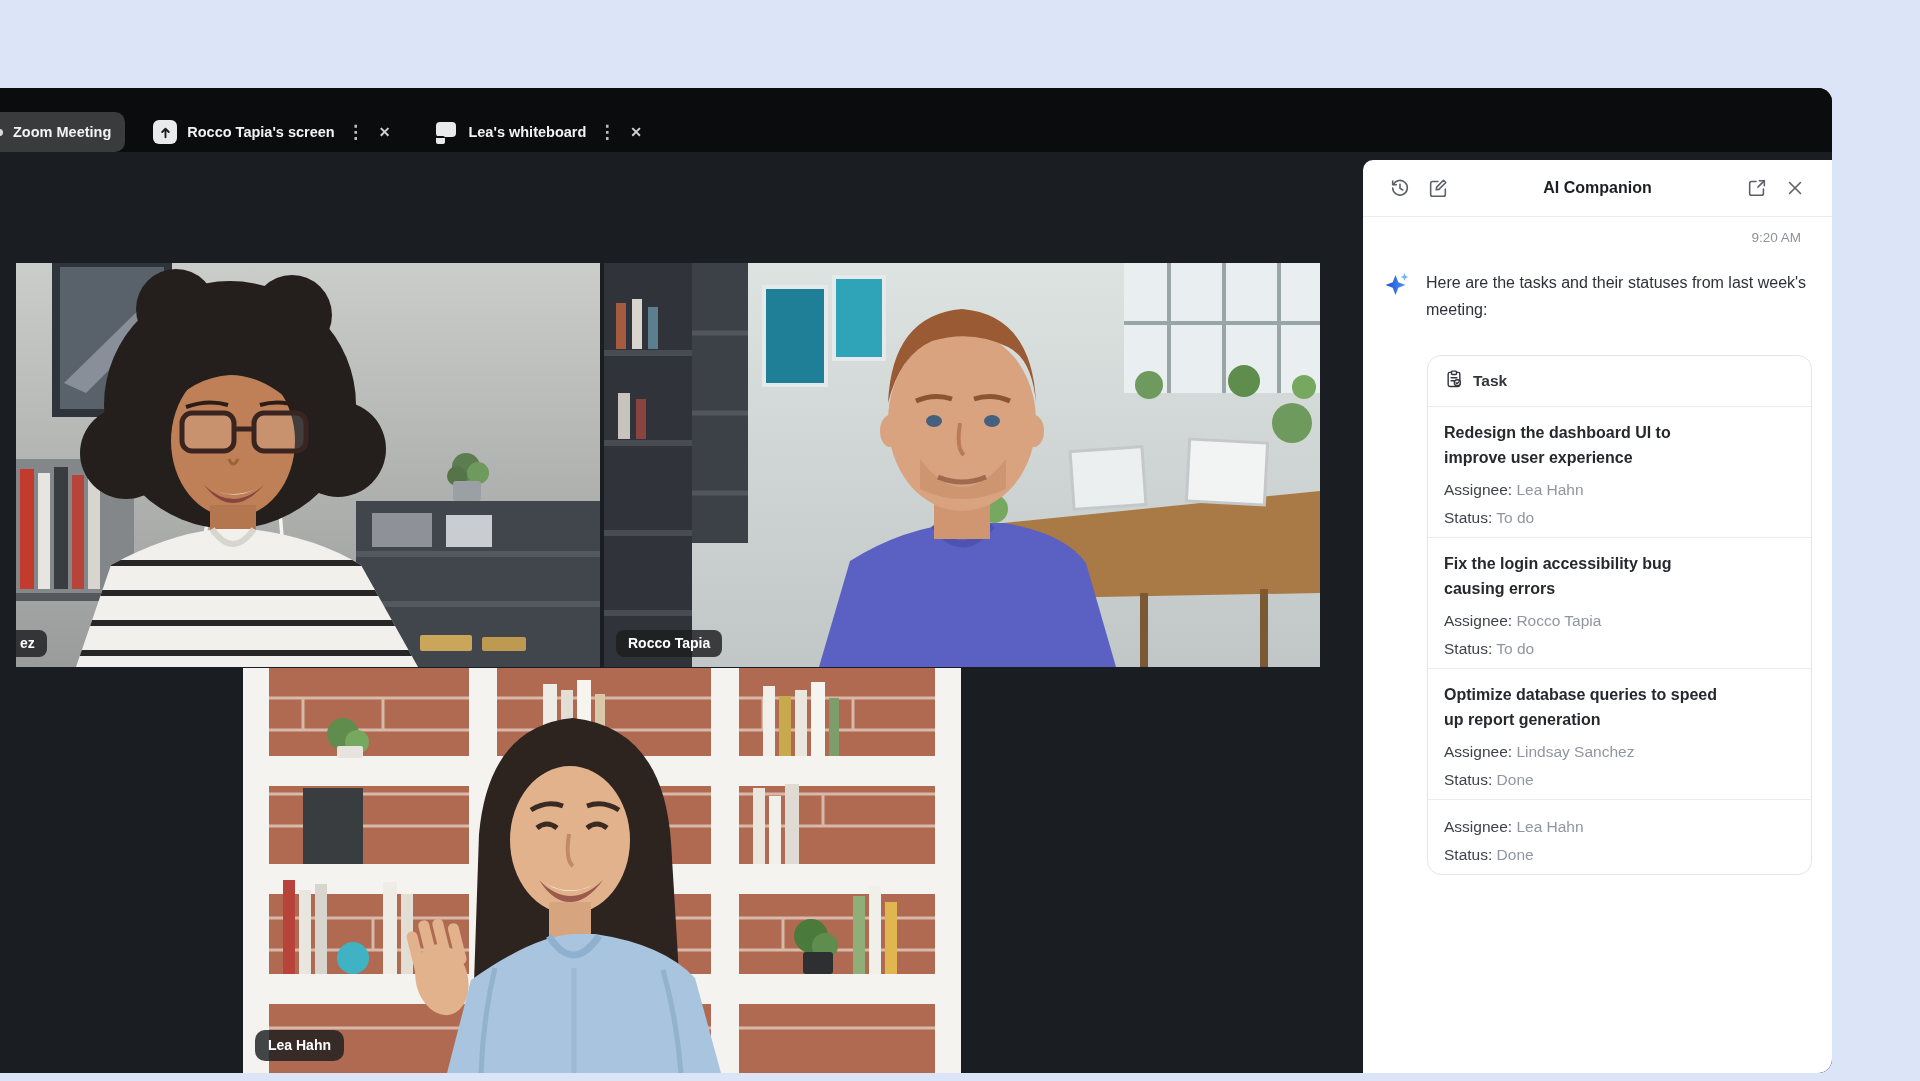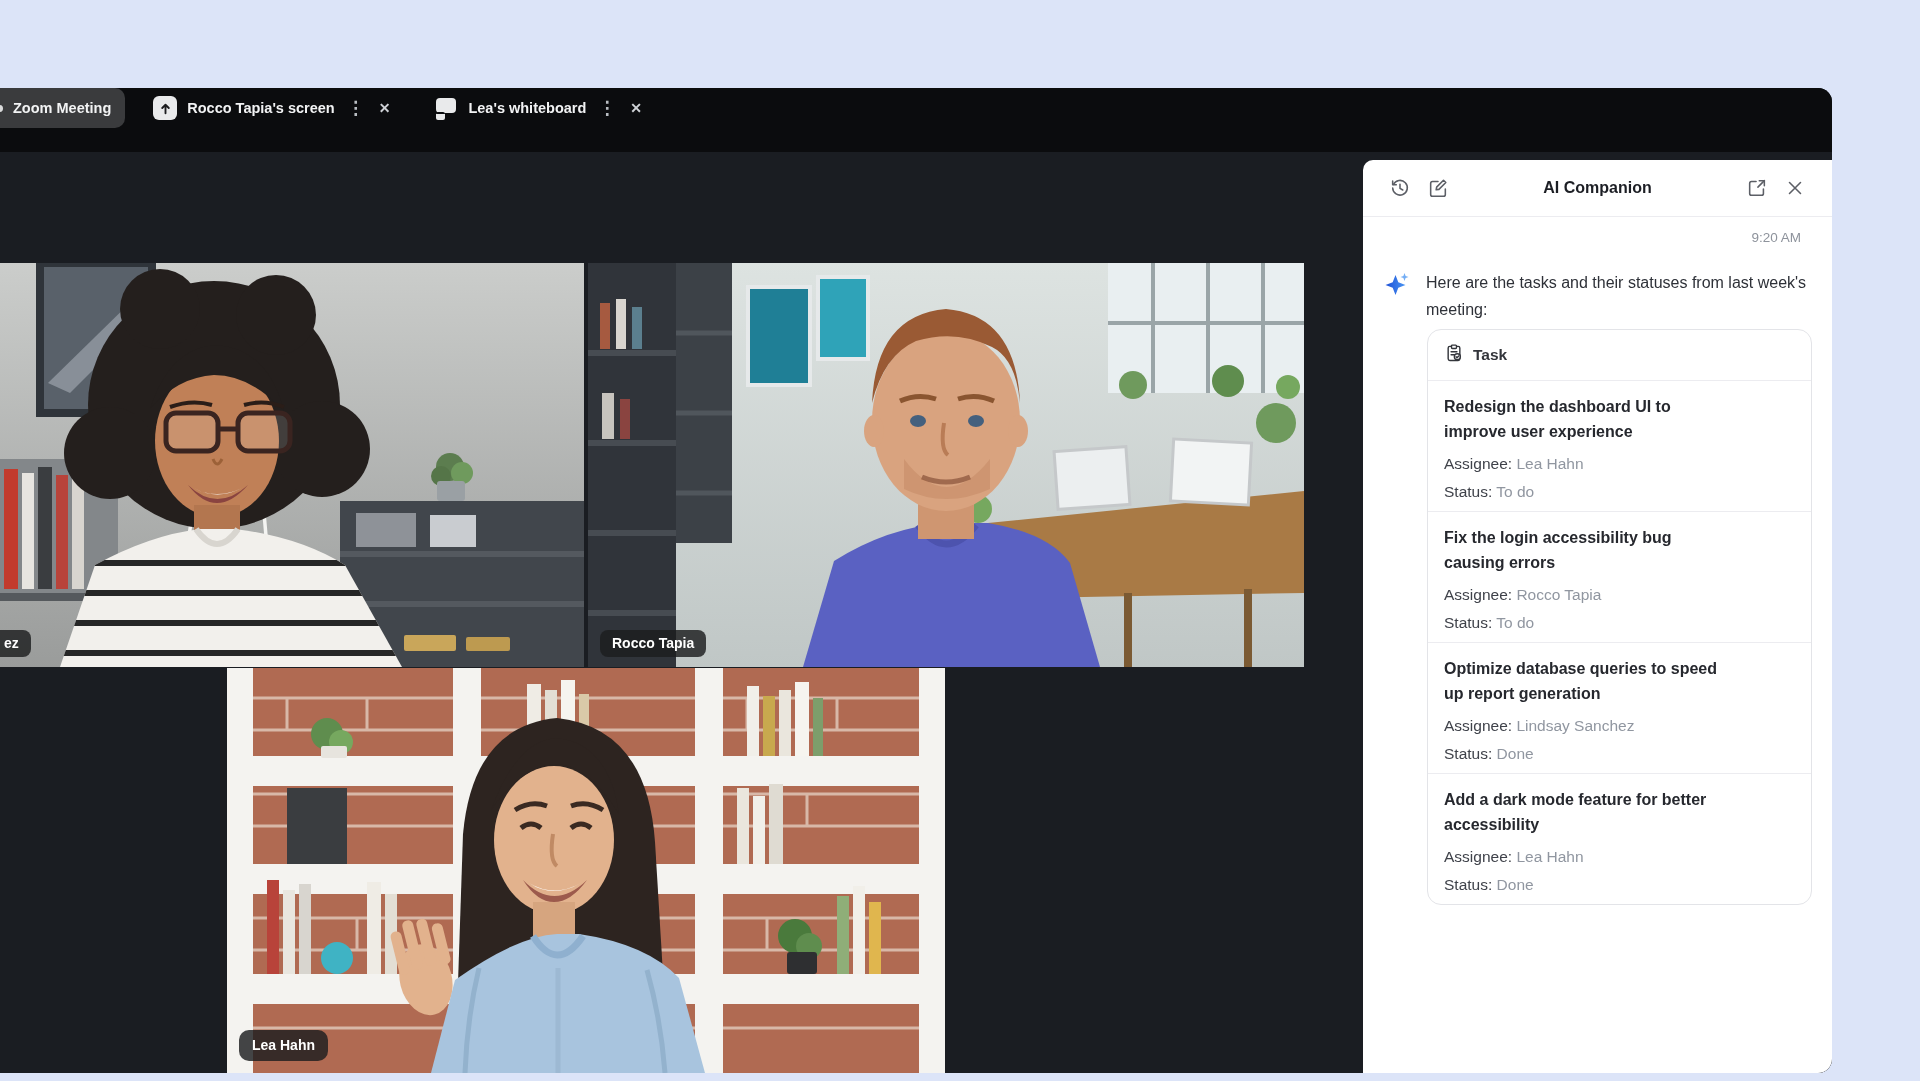--- a/index.html
+++ b/index.html
@@ -9,35 +9,35 @@
     -webkit-font-smoothing:antialiased;
   }
   
   .window{
     position:absolute;left:0;top:88px;width:1832px;height:985px;
     background:#1a1d22;border-radius:0 14px 14px 0;overflow:hidden;
   }
   
   .tabbar{
     position:absolute;left:0;top:0;width:100%;height:64px;
-    background:#0b0c0e;display:flex;align-items:flex-start;gap:14px;
+    background:#0b0c0e;display:flex;align-items:flex-end;gap:14px;
   }
   .tab{display:flex;align-items:center;gap:10px;height:40px;padding:0 14px;
     color:#f2f3f4;font-size:14.5px;font-weight:600;white-space:nowrap;}
   .tab.active{background:#3a3b3d;border-radius:10px;margin-left:-12px;padding-left:20px;font-weight:700;}
   .tab .leaddot{width:7px;height:7px;border-radius:50%;background:#d9dadb;margin-left:-12px;}
   .sqicon{width:24px;height:24px;border-radius:6px;background:#e9eaeb;display:flex;align-items:center;justify-content:center;}
   .wbicon{position:relative;width:24px;height:20px;}
   .wbicon .board{position:absolute;left:2px;top:0;width:20px;height:15px;background:#e9eaeb;border-radius:4px;}
   .wbicon .tray{position:absolute;left:2px;top:14px;width:9px;height:6px;background:#e9eaeb;border-radius:2px;border-top:2px solid #0b0c0e;}
   .dots{color:#b9bdc2;font-size:18px;line-height:1;padding:0 2px;letter-spacing:0;}
   .closex{color:#cfd2d6;font-size:14px;line-height:1;padding:0 2px;}
   
   .stage{position:absolute;left:0;top:64px;width:1832px;height:921px;background:#1a1d22;}
-  .vtile{position:absolute;overflow:hidden;background:#2a2d33;}
+  .vtile{position:absolute;overflow:hidden;background:#2a2d33;margin-left:16px;}
   .vtile svg{display:block;width:100%;height:100%;}
   .nametag{
     position:absolute;background:rgba(28,29,31,.82);color:#fff;
     font-size:14px;font-weight:600;border-radius:8px;padding:5px 12px;line-height:1.25;
   }
   
   .panel{
     position:absolute;left:1363px;top:72px;width:469px;height:921px;
     background:#ffffff;border-radius:10px 0 14px 0;color:#303339;
   }
@@ -47,21 +47,21 @@
   .iconbtn svg{stroke:#5c5f66;fill:none;stroke-width:1.7;stroke-linecap:round;stroke-linejoin:round;}
   .bubble{
     width:384px;margin:44px 22px 0 auto;background:#e6edfc;border-radius:14px;
     padding:15px 18px;font-size:16px;line-height:26px;color:#2e3138;box-sizing:border-box;
   }
   .msgtime{text-align:right;margin:13px 31px 0 0;font-size:13.5px;color:#8e939c;}
   .airow{display:flex;gap:15px;margin:24px 20px 0 20px;}
   .airow .sparkle{flex:0 0 28px;margin-top:2px;}
   .aitext{font-size:16px;line-height:27px;color:#2e3138;max-width:382px;}
   .card{
-    margin:6px 20px 0 64px;width:385px;box-sizing:border-box;
+    margin:32px 20px 0 64px;width:385px;box-sizing:border-box;
     border:1px solid #e3e4e8;border-radius:14px;background:#fff;
   }
   .cardhdr{display:flex;align-items:center;gap:9px;padding:13px 16px;border-bottom:1px solid #ececf0;
     font-size:15.5px;font-weight:600;color:#33353b;}
   .titem{padding:13px 16px 5px;border-bottom:1px solid #ececf0;}
   .titem:last-child{border-bottom:none;}
   .ttitle{font-size:16px;font-weight:700;color:#26282e;line-height:25px;max-width:290px;margin-bottom:6px;}
   .tmeta{font-size:15.5px;line-height:28px;}
   .tmeta .lbl{color:#3f424a;}
   .tmeta .val{color:#9096a0;}
@@ -355,20 +355,19 @@
         <div class="tmeta"><span class="lbl">Status:</span> <span class="val">To do</span></div>
       </div>
 
       <div class="titem">
         <div class="ttitle">Optimize database queries to speed up report generation</div>
         <div class="tmeta"><span class="lbl">Assignee:</span> <span class="val">Lindsay Sanchez</span></div>
         <div class="tmeta"><span class="lbl">Status:</span> <span class="val">Done</span></div>
       </div>
 
       <div class="titem">
-        <div class="ttitle">Add a dark mode feature for better accessibility</div>
         <div class="tmeta"><span class="lbl">Assignee:</span> <span class="val">Lea Hahn</span></div>
         <div class="tmeta"><span class="lbl">Status:</span> <span class="val">Done</span></div>
       </div>
     </div>
 
   </div>
 </div>
 
 </body></html>

